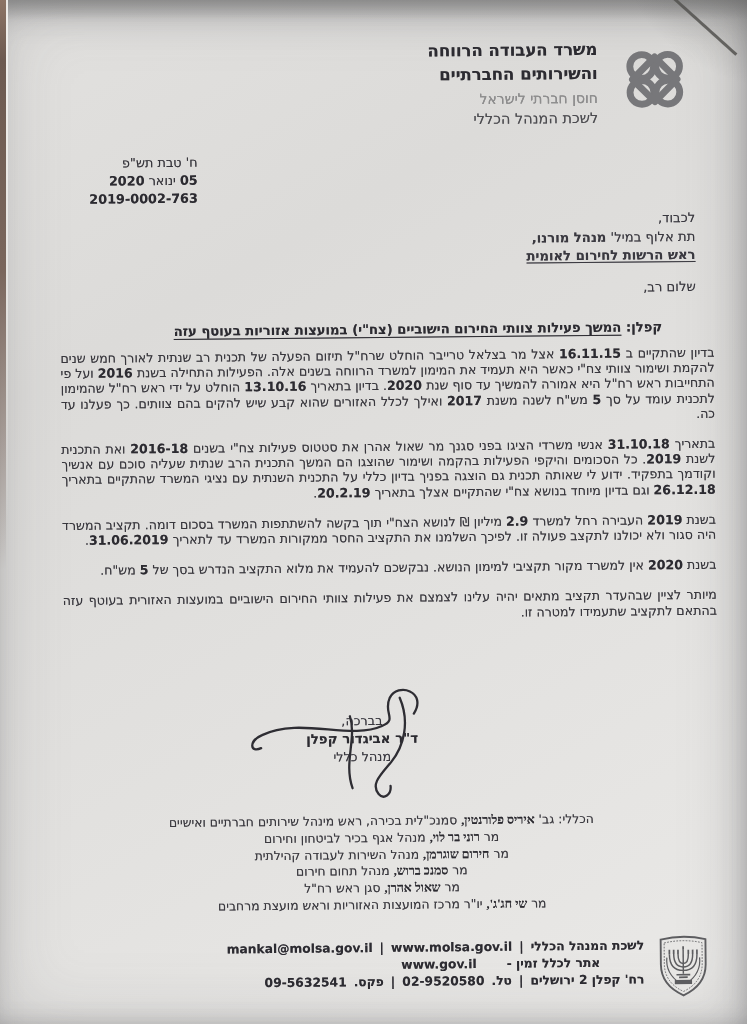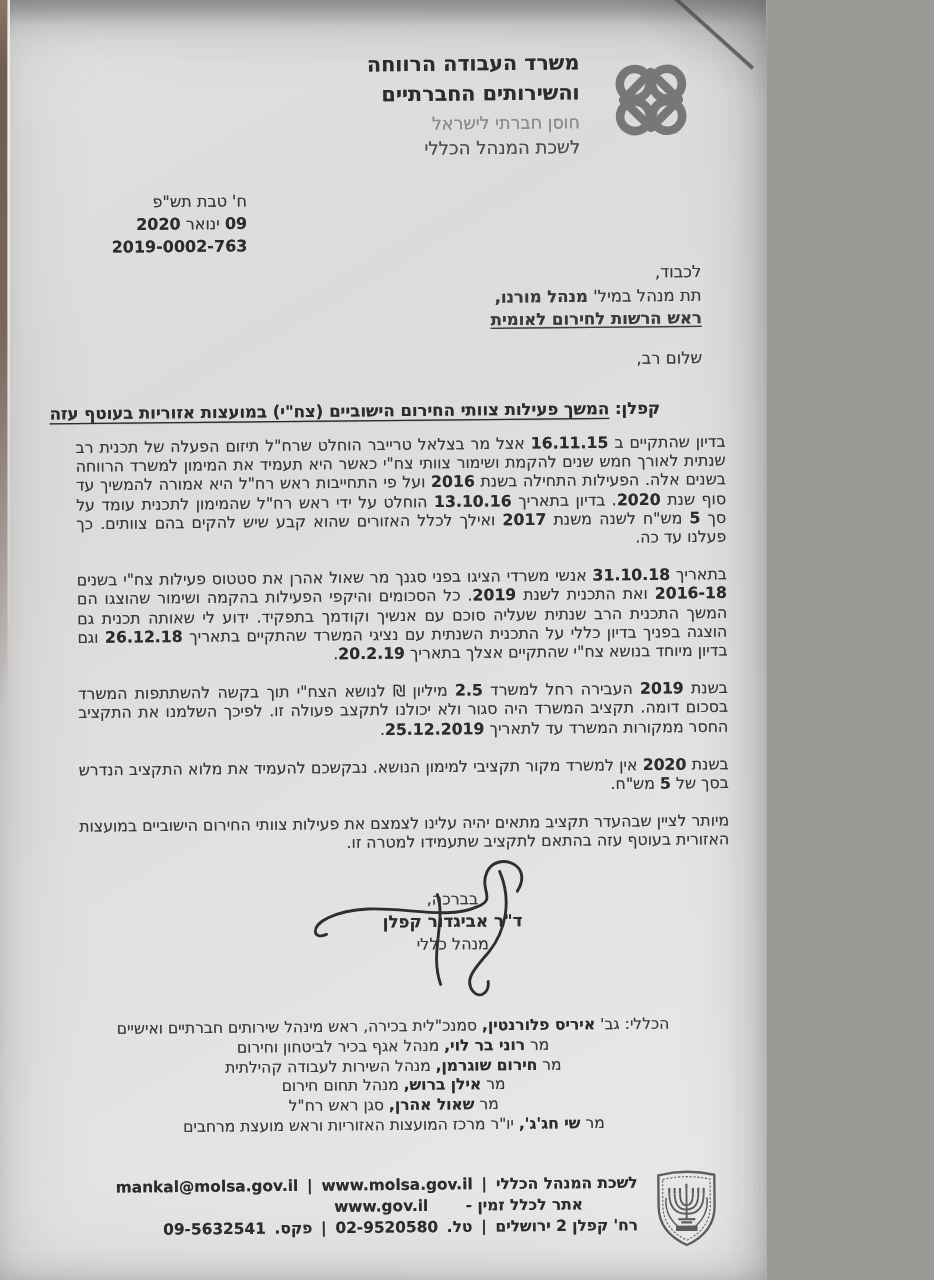--- a/index.html
+++ b/index.html
@@ -1,18 +1,18 @@
 <!DOCTYPE html>
 <html lang="he"><head>
 <meta charset="utf-8">
 <style>
   html,body{margin:0;padding:0;}
   body{width:747px;height:1024px;overflow:hidden;background:#9a9a96;
        font-family:"DejaVu Sans","Liberation Sans",sans-serif;}
-  .page{position:relative;width:613px;height:1024px;overflow:hidden;
+  .page{position:relative;width:747px;height:1024px;overflow:hidden;
         background:linear-gradient(150deg,#e2e1df 0%,#dcdbd9 28%,#e2e1df 60%,#eae9e7 100%);
         box-shadow:inset 0 0 70px rgba(90,90,95,.22),
                    inset 0 26px 38px -22px rgba(70,70,75,.55),
                    inset -22px 0 45px -28px rgba(80,80,85,.40),
                    inset 0 -14px 25px -18px rgba(90,90,92,.35);}
   
   .scan-strip{position:absolute;left:0;top:0;width:6px;height:600px;z-index:5;
         background:linear-gradient(180deg,#8d7465 0%,#6d5a50 10%,#7a665c 45%,rgba(120,100,90,0) 95%);}
   .scan-strip-hl{position:absolute;left:6px;top:0;width:2px;height:520px;z-index:5;
         background:linear-gradient(180deg,rgba(246,244,240,.9) 0%,rgba(246,244,240,.55) 60%,rgba(246,244,240,0) 100%);}
@@ -38,21 +38,21 @@
   .subject{position:absolute;top:322px;right:88px;font-size:13.2px;font-weight:bold;color:#2c2b31;}
   .subject .u{text-decoration:underline;text-underline-offset:3px;}
   .bodytext{position:absolute;top:348px;right:36px;left:57px;font-size:12.6px;line-height:15.2px;
         text-align:justify;color:#38373d;}
   .bodytext p{margin:0 0 15px 0;}
   .num-bold b{color:#2c2b31;}
   .sig{position:absolute;top:712px;left:255px;width:200px;text-align:center;font-size:12.8px;line-height:18px;}
   .sig .name{font-weight:bold;font-size:13.4px;color:#2c2b31;}
   .sig-scribble{position:absolute;top:686px;left:225px;width:230px;height:118px;z-index:3;}
   .cc{position:absolute;top:813px;left:0;right:0;text-align:center;font-size:12.4px;line-height:15.8px;color:#3a393f;}
-  .cc b{color:#2c2b31;}
+  .cc b{color:#2c2b31;font-family:Liberation Serif, serif;}
   .footer{position:absolute;top:940px;right:112px;text-align:right;font-weight:bold;
         font-size:12.3px;line-height:17px;color:#2c2b31;}
   .f-line{display:flex;direction:rtl;justify-content:flex-start;gap:7px;}
   .f-line2{padding-left:0;padding-right:44px;gap:30px;}
   .emblem{position:absolute;top:938px;right:46px;width:54px;height:62px;}
   .sep{font-weight:bold;}
 </style>
 </head>
 <body>
 
@@ -75,60 +75,60 @@
     </svg>
     <div class="hdr-text">
       <div class="hdr-b">משרד העבודה הרווחה</div>
       <div class="hdr-b">והשירותים החברתיים</div>
       <div class="hdr-tag">חוסן חברתי לישראל</div>
       <div class="hdr-office">לשכת המנהל הכללי</div>
     </div>
 
     <div class="dateblock">
       <div>ח' טבת תש"פ</div>
-      <div class="num-bold"><b>09</b> ינואר <b>2020</b></div>
+      <div class="num-bold"><b>05</b> ינואר <b>2020</b></div>
       <div class="num-bold"><b>2019-0002-763</b></div>
     </div>
 
     <div class="addr">
       <div>לכבוד,</div>
-      <div><span>תת מנהל במיל'</span> <b>מנהל מורנו,</b></div>
+      <div><span>תת אלוף במיל'</span> <b>מנהל מורנו,</b></div>
       <div class="u">ראש הרשות לחירום לאומית</div>
       <div class="salut">שלום רב,</div>
     </div>
 
     <div class="subject">
       <span>קפלן:</span>
       <span class="u">המשך פעילות צוותי החירום הישוביים (צח"י) במועצות אזוריות בעוטף עזה</span>
     </div>
 
     <div class="bodytext">
       <p class="num-bold">בדיון שהתקיים ב <b>16.11.15</b> אצל מר בצלאל טרייבר הוחלט שרח"ל תיזום הפעלה של תכנית רב שנתית לאורך חמש שנים להקמת ושימור צוותי צח"י כאשר היא תעמיד את המימון למשרד הרווחה בשנים אלה. הפעילות התחילה בשנת <b>2016</b> ועל פי התחייבות ראש רח"ל היא אמורה להמשיך עד סוף שנת <b>2020</b>. בדיון בתאריך <b>13.10.16</b> הוחלט על ידי ראש רח"ל שהמימון לתכנית עומד על סך <b>5</b> מש"ח לשנה משנת <b>2017</b> ואילך לכלל האזורים שהוא קבע שיש להקים בהם צוותים. כך פעלנו עד כה.</p>
       <p class="num-bold">בתאריך <b>31.10.18</b> אנשי משרדי הציגו בפני סגנך מר שאול אהרן את סטטוס פעילות צח"י בשנים <b>2016-18</b> ואת התכנית לשנת <b>2019</b>. כל הסכומים והיקפי הפעילות בהקמה ושימור שהוצגו הם המשך התכנית הרב שנתית שעליה סוכם עם אנשיך וקודמך בתפקיד. ידוע לי שאותה תכנית גם הוצגה בפניך בדיון כללי על התכנית השנתית עם נציגי המשרד שהתקיים בתאריך <b>26.12.18</b> וגם בדיון מיוחד בנושא צח"י שהתקיים אצלך בתאריך <b>20.2.19</b>.</p>
-      <p class="num-bold">בשנת <b>2019</b> העבירה רחל למשרד <b>2.5</b> מיליון ₪ לנושא הצח"י תוך בקשה להשתתפות המשרד בסכום דומה. תקציב המשרד היה סגור ולא יכולנו לתקצב פעולה זו. לפיכך השלמנו את התקציב החסר ממקורות המשרד עד לתאריך <b>25.12.2019</b>.</p>
+      <p class="num-bold">בשנת <b>2019</b> העבירה רחל למשרד <b>2.9</b> מיליון ₪ לנושא הצח"י תוך בקשה להשתתפות המשרד בסכום דומה. תקציב המשרד היה סגור ולא יכולנו לתקצב פעולה זו. לפיכך השלמנו את התקציב החסר ממקורות המשרד עד לתאריך <b>31.06.2019</b>.</p>
       <p class="num-bold">בשנת <b>2020</b> אין למשרד מקור תקציבי למימון הנושא. נבקשכם להעמיד את מלוא התקציב הנדרש בסך של <b>5</b> מש"ח.</p>
       <p class="num-bold">מיותר לציין שבהעדר תקציב מתאים יהיה עלינו לצמצם את פעילות צוותי החירום הישוביים במועצות האזורית בעוטף עזה בהתאם לתקציב שתעמידו למטרה זו.</p>
     </div>
 
     <div class="sig">
       <div>בברכה,</div>
       <div class="name">ד"ר אביגדור קפלן</div>
       <div>מנהל כללי</div>
     </div>
     <svg class="sig-scribble" viewBox="0 0 230 118" fill="none" stroke="#2e2d33" stroke-width="2.3" stroke-linecap="round">
       <path d="M182 28 C196 6 166 -4 158 12 C151 27 166 34 150 40 C118 54 68 30 30 48 C16 54 18 66 29 61"></path>
       <path d="M168 12 C178 36 172 60 159 76 C148 89 138 98 146 108 C151 114 159 109 158 100"></path>
       <path d="M118 30 C125 52 111 76 120 102"></path>
     </svg>
 
     <div class="cc">
       <div><span>הכללי:</span> <span>גב'</span> <b>איריס פלורנטין,</b> <span>סמנכ"לית בכירה, ראש מינהל שירותים חברתיים ואישיים</span></div>
       <div><span>מר</span> <b>רוני בר לוי,</b> <span>מנהל אגף בכיר לביטחון וחירום</span></div>
       <div><span>מר</span> <b>חירום שוגרמן,</b> <span>מנהל השירות לעבודה קהילתית</span></div>
-      <div><span>מר</span> <b>אילן ברוש,</b> <span>מנהל תחום חירום</span></div>
+      <div><span>מר</span> <b>סמנכ ברוש,</b> <span>מנהל תחום חירום</span></div>
       <div><span>מר</span> <b>שאול אהרן,</b> <span>סגן ראש רח"ל</span></div>
       <div><span>מר</span> <b>שי חג'ג',</b> <span>יו"ר מרכז המועצות האזוריות וראש מועצת מרחבים</span></div>
     </div>
 
     <svg class="emblem" viewBox="0 0 60 72" fill="none" stroke="#5d5d60" stroke-width="1.7">
       <path d="M4 5 Q30 -1 56 5 L56 34 Q56 58 30 70 Q4 58 4 34 Z" fill="#e7e6e4" stroke-width="2.2"></path>
       <path d="M8 9 Q30 4 52 9 L52 33 Q52 55 30 65.5 Q8 55 8 33 Z" stroke-width="1" stroke-dasharray="2 1.6"></path>
       <path d="M30 17 L30 45"></path>
       <path d="M14 22 Q14 41 30 41 Q46 41 46 22"></path>
       <path d="M19 22 Q19 37 30 37 Q41 37 41 22"></path>

